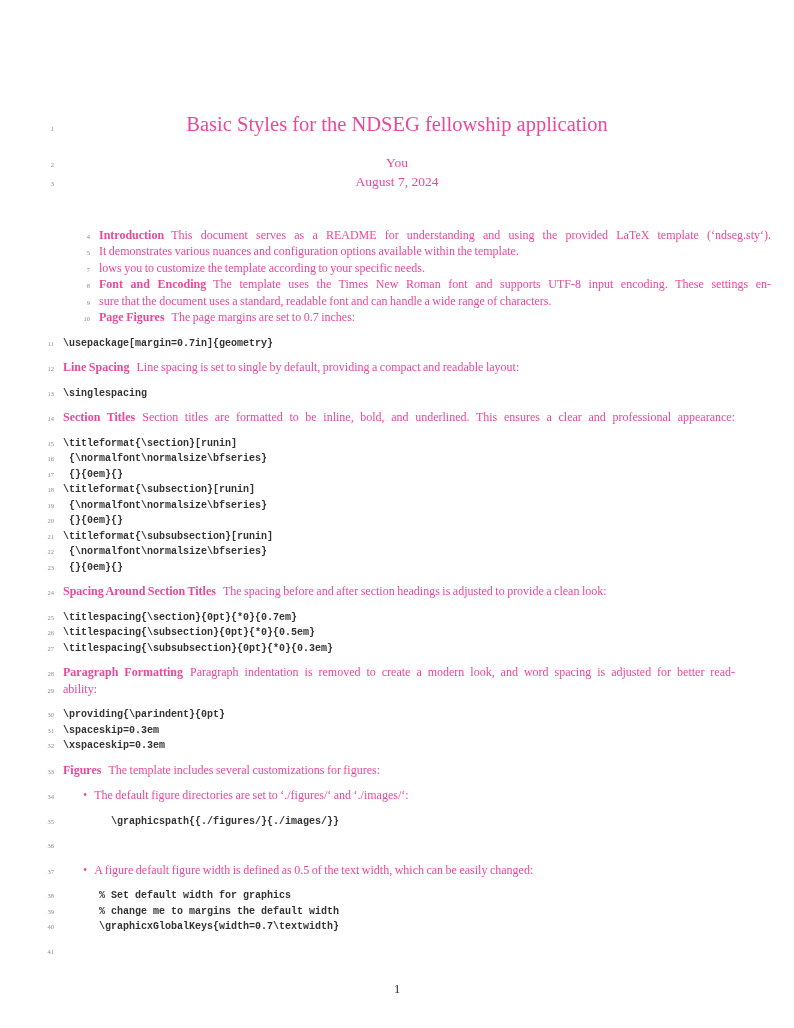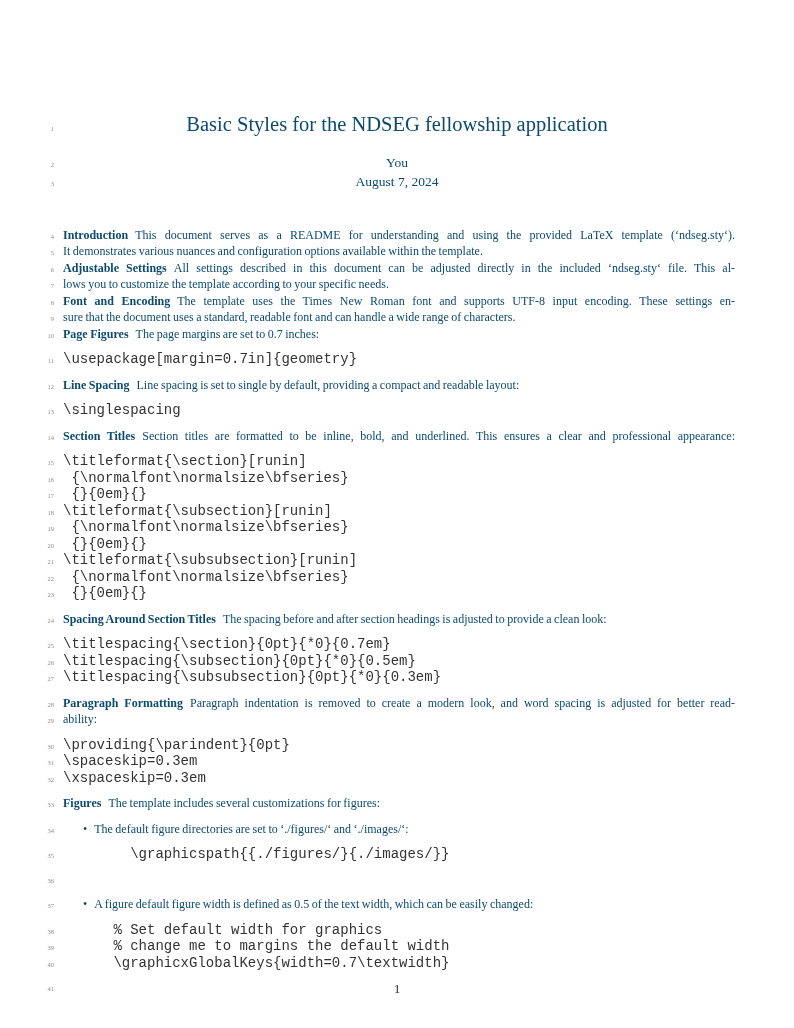--- a/index.html
+++ b/index.html
@@ -20,42 +20,42 @@
     position: absolute;
     top: 113px;
     left: 0;
     right: 0;
   }
   
   .block { margin-top: 9px; }
   .block.title  { margin-top: 0; }
   .block.author { margin-top: 18px; }
   .block.date   { margin-top: 2px; }
-  .block.date + .block { margin-top: 36px; }
+  .block.date + .block { margin-top: 36px; padding-left: 36px; }
 
   
   .line {
     display: flex;
     align-items: baseline;
     line-height: 15.5px;
     min-height: 15.5px;
   }
   .num {
     flex: 0 0 54px;
     text-align: right;
     font-size: 6.5px;
     color: #8c8c8c;
     line-height: 15.5px;
   }
   .line-text {
     margin-left: 9px;
     font-size: 12px;
     white-space: nowrap;
     word-spacing: -0.5px;
-    color: #0c4a6e;
+    color: #ec4899;
   }
   .line-text.full {
     width: 672px;
     white-space: normal;
     text-align: justify;
     text-align-last: justify;
   }
   b.lead { margin-right: 7px; }
 
   
@@ -66,24 +66,25 @@
     text-align: center;
     margin-right: 63px;
     word-spacing: 0;
   }
   .title .line-text { font-size: 20.5px; line-height: 23px; }
   .author .line-text, .date .line-text { font-size: 13.5px; line-height: 16px; text-align: center; }
 
   
   .code .line-text {
     font-family: "Liberation Mono", monospace;
-    font-size: 14px;
+    font-size: 10px;
     color: #333333;
     white-space: pre;
     word-spacing: 0;
+    font-weight: bold;
   }
 
   
   .bullet .line-text { padding-left: 20px; }
   .bullet-dot { margin-right: 7px; }
 
   
   .page-number {
     position: absolute;
     top: 982px;
@@ -120,24 +121,20 @@
       <div class="block para">
         <div class="line">
           <span class="num">4</span>
           <div class="line-text full"><b class="lead">Introduction</b>This document serves as a README for understanding and using the provided LaTeX template (‘ndseg.sty‘).</div>
         </div>
         <div class="line">
           <span class="num">5</span>
           <div class="line-text">It demonstrates various nuances and configuration options available within the template.</div>
         </div>
         <div class="line">
-          <span class="num">6</span>
-          <div class="line-text full"><b class="lead">Adjustable Settings</b>All settings described in this document can be adjusted directly in the included ‘ndseg.sty‘ file. This al-</div>
-        </div>
-        <div class="line">
           <span class="num">7</span>
           <div class="line-text">lows you to customize the template according to your specific needs.</div>
         </div>
         <div class="line">
           <span class="num">8</span>
           <div class="line-text full"><b class="lead">Font and Encoding</b>The template uses the Times New Roman font and supports UTF-8 input encoding. These settings en-</div>
         </div>
         <div class="line">
           <span class="num">9</span>
           <div class="line-text">sure that the document uses a standard, readable font and can handle a wide range of characters.</div>

